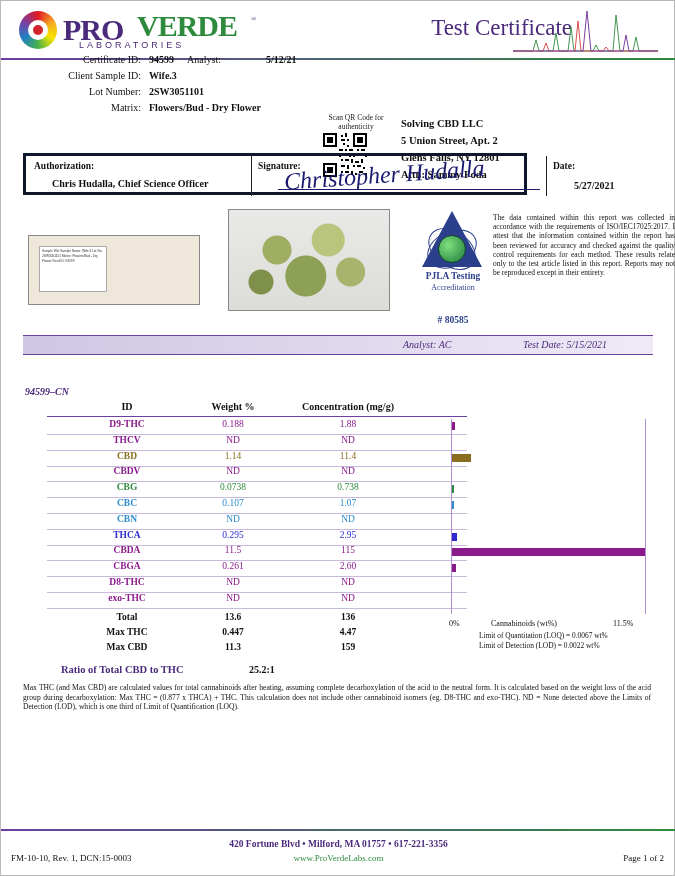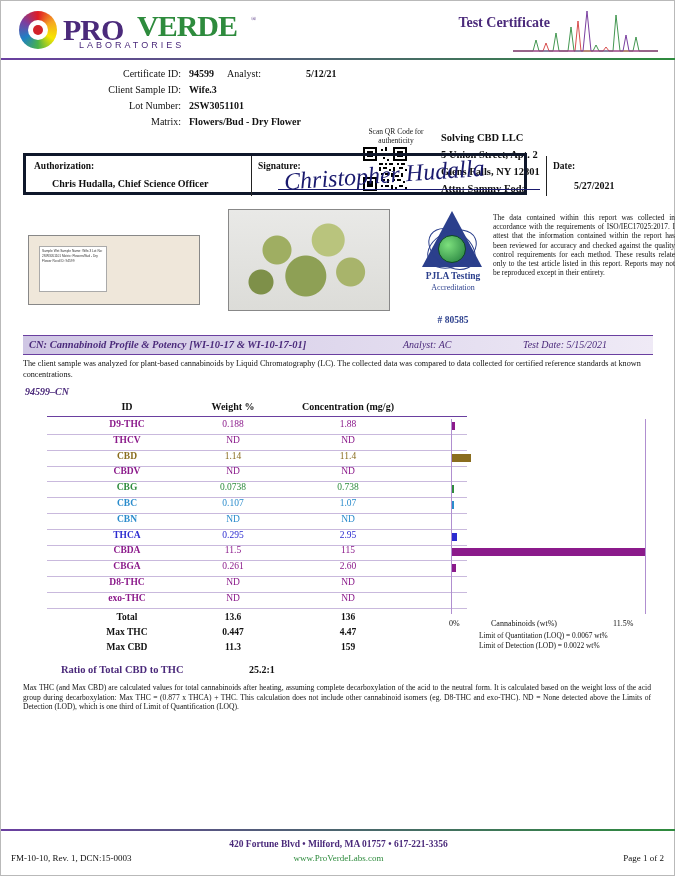--- a/index.html
+++ b/index.html
@@ -42,33 +42,32 @@
   .logo-verde{
     position:absolute;left:118px;top:0px;font-family:"Liberation Serif",serif;
     font-size:30px;font-weight:bold;color:#2e8b3d;letter-spacing:-1px;
   }
   .logo-sub{
     position:absolute;left:60px;top:31px;font-size:9px;letter-spacing:3px;color:#4b2a7b;
     font-family:"Liberation Sans",sans-serif;
   }
   .logo-tm{position:absolute;left:232px;top:6px;font-size:7px;color:#4b2a7b;}
   .title-cert{
-    position:absolute;right:126px;top:14px;font-size:14px;color:#4b2a7b;
+    position:absolute;right:104px;top:14px;font-size:23px;color:#4b2a7b;
     font-family:"Liberation Serif",serif;
-    font-weight:bold;
   }
   .chroma{
     position:absolute;right:18px;top:6px;width:145px;height:45px;
   }
   .hdr-rule{
     position:absolute;left:0;top:57px;width:675px;height:2px;
     background:linear-gradient(to right,#6a3fa0,#2e8b3d);
   }
   
-  .info{position:absolute;left:0;top:62px;width:534px;height:82px;font-size:10px;margin-left:40px;}
+  .info{position:absolute;left:0;top:48px;width:534px;height:82px;font-size:10px;}
   .lbl{position:absolute;text-align:right;font-family:"Liberation Serif",serif;}
   .val{position:absolute;font-weight:bold;}
   .qr-note{position:absolute;left:322px;top:64px;width:66px;text-align:center;font-size:7.5px;line-height:9px;color:#222;}
   .qr{position:absolute;left:322px;top:84px;width:44px;height:44px;}
   .client{position:absolute;left:400px;top:66px;font-size:10.5px;font-weight:bold;line-height:17px;}
   
   .auth{
     position:absolute;left:22px;top:152px;width:504px;height:42px;
     border:3px solid #0f172a;box-sizing:border-box;
   }
@@ -285,25 +284,23 @@
       <div class="pjla-atom"></div>
       <div class="pjla-t1">PJLA Testing</div>
       <div class="pjla-t2">Accreditation</div>
       <div class="pjla-t3"># 80585</div>
     </div>
 
     <div class="disclaimer">The data contained within this report was collected in accordance with the requirements of ISO/IEC17025:2017.  I attest that the information contained within the report has been reviewed for accuracy and checked against the quality control requirements for each method.  These results relate only to the test article listed in this report.  Reports may not be reproduced except in their entirety.</div>
   </div>
 
   <div class="cnband">
-    <div class="cn-title">CN: Cannabinoid Profile &amp; Potency [WI-10-17 &amp; WI-10-17-01]</div>
     <div class="cn-analyst">Analyst: AC</div>
     <div class="cn-date">Test Date: 5/15/2021</div>
   </div>
-  <div class="cn-note">The client sample was analyzed for plant-based cannabinoids by Liquid Chromatography (LC).  The collected data was compared to data collected for certified reference standards at known concentrations.</div>
   <div class="sampleid">94599–CN</div>
 
   <div class="tbl">
     <div class="th" style="left:24px;top:0px;width:160px;">ID</div>
     <div class="th" style="left:150px;top:0px;width:120px;">Weight %</div>
     <div class="th" style="left:255px;top:0px;width:140px;">Concentration (mg/g)</div>
     <div class="rowline" style="top:15px;background:#6a3fa0;"></div>
     <div id="rows-host">
         <div class="trow" style="top: 18px; left: 0px; width: 430px;">
           <div class="c-id" style="color:#8b1a8b">D9-THC</div>

